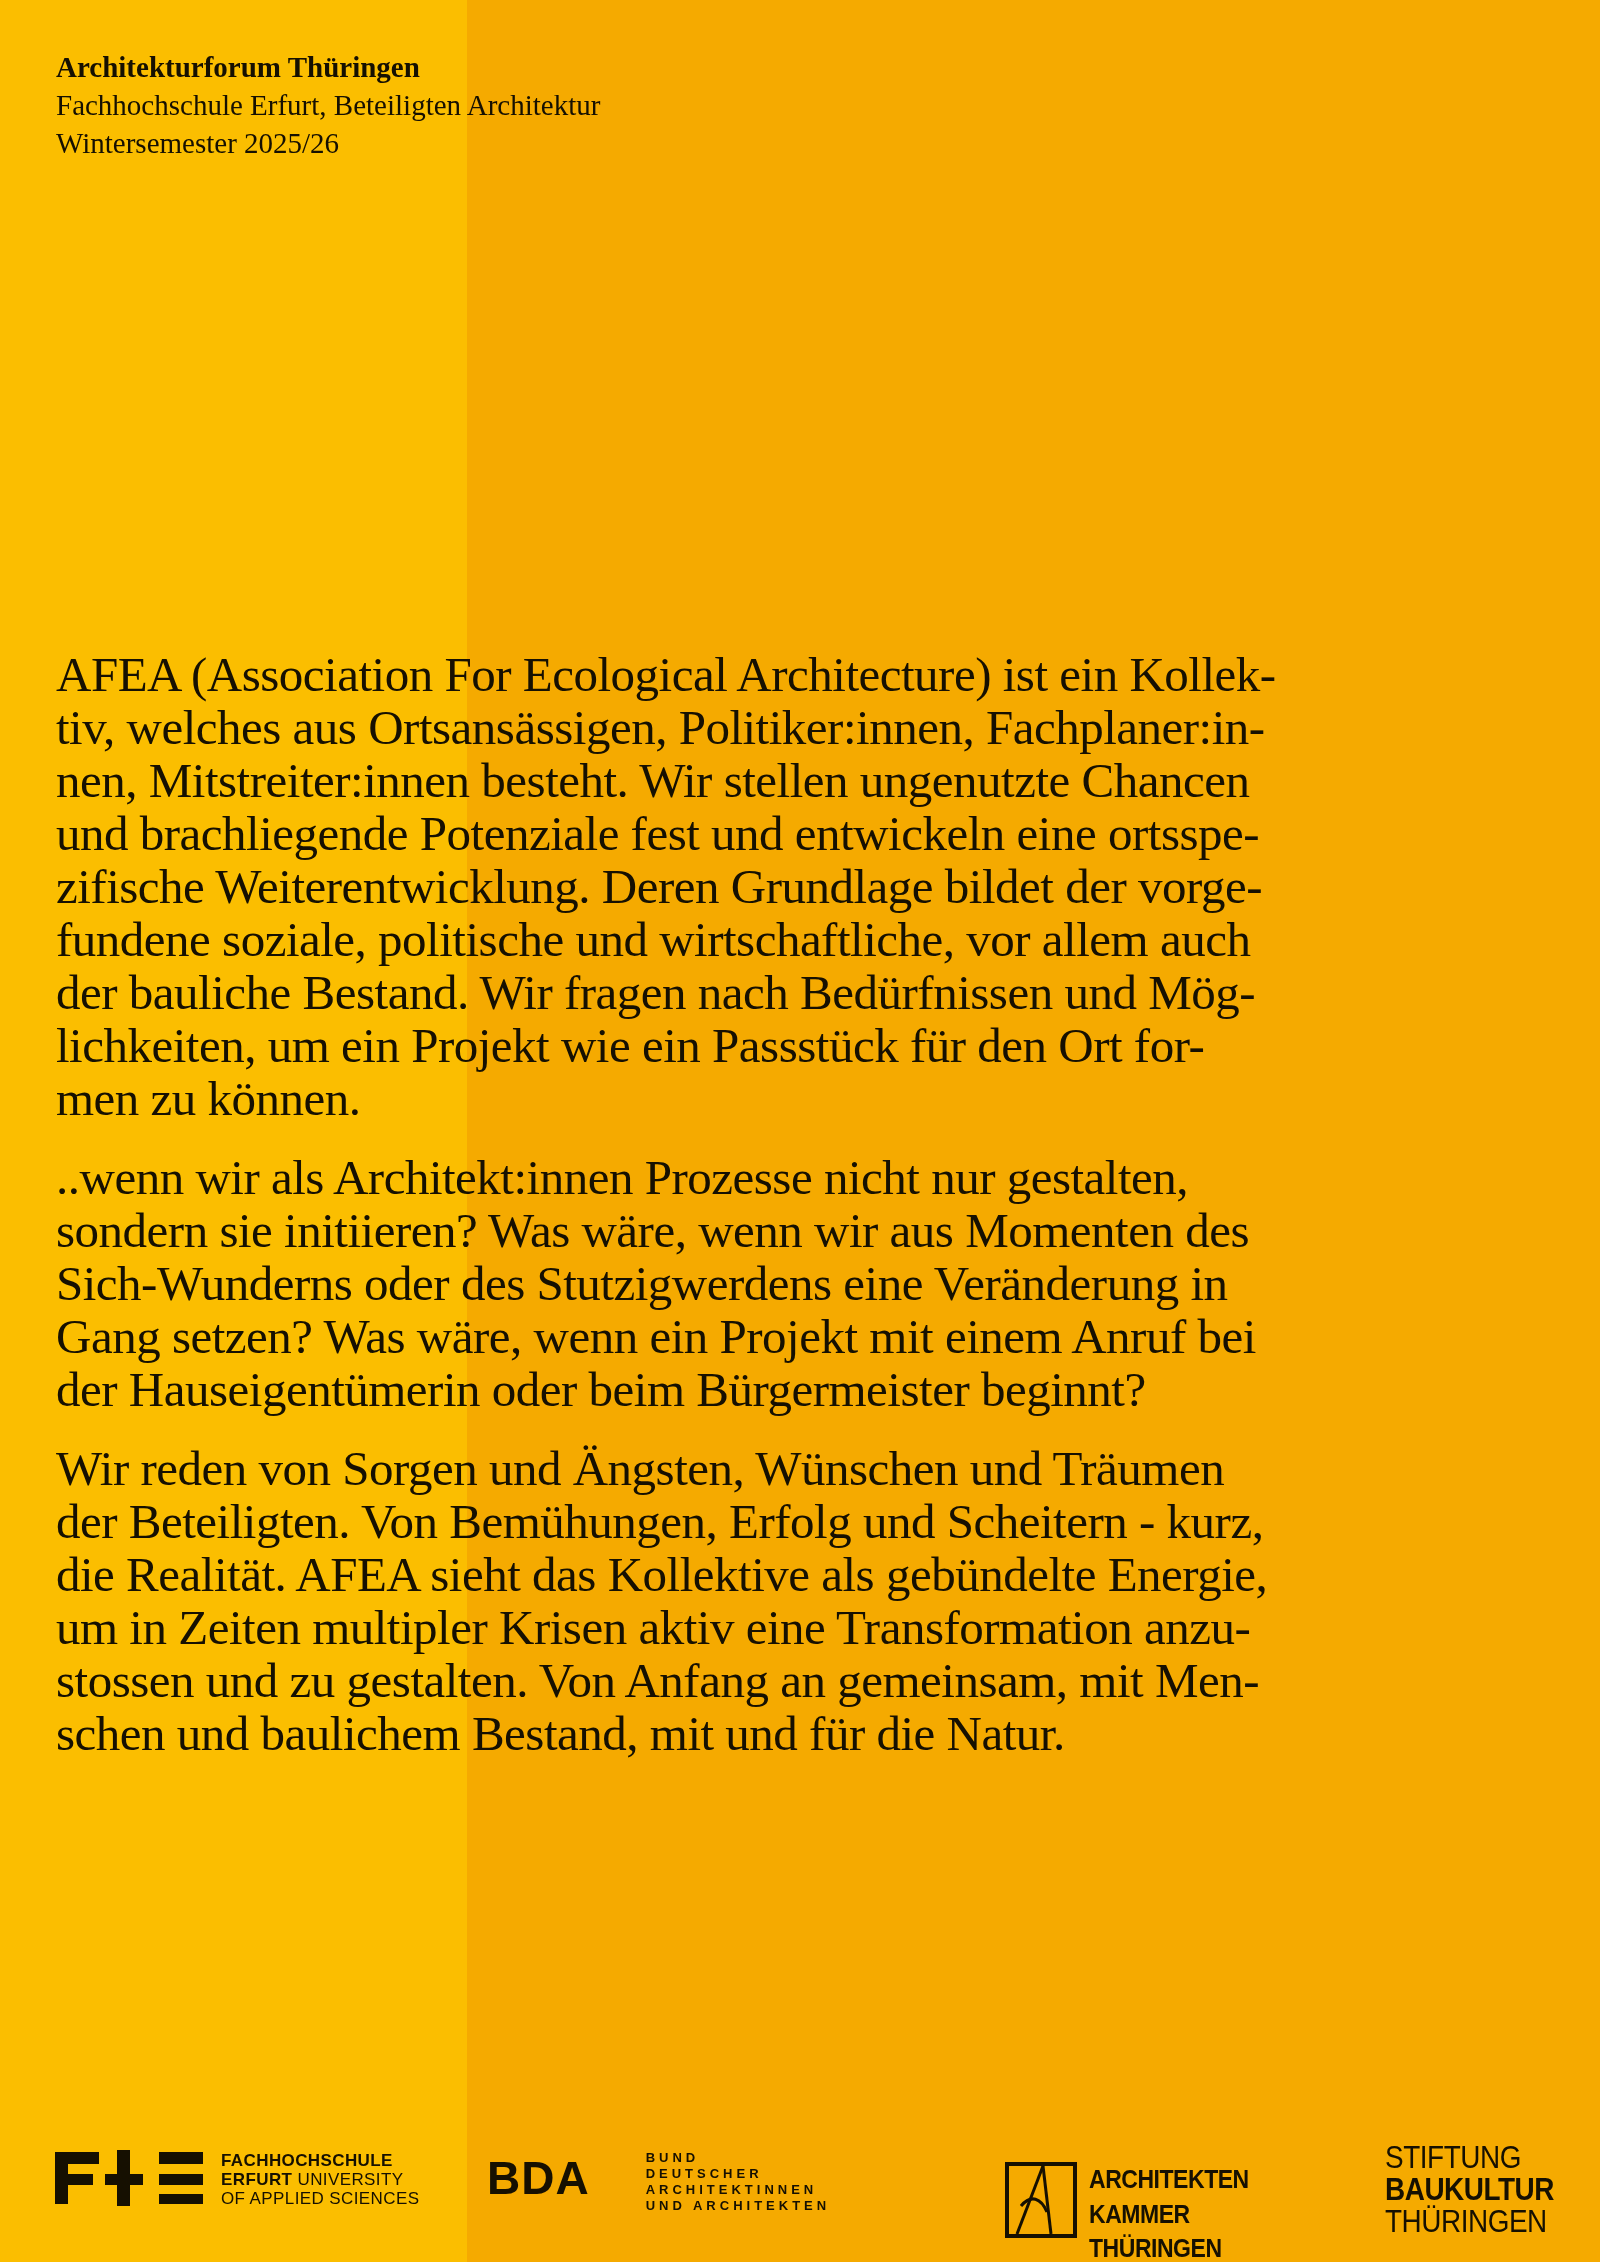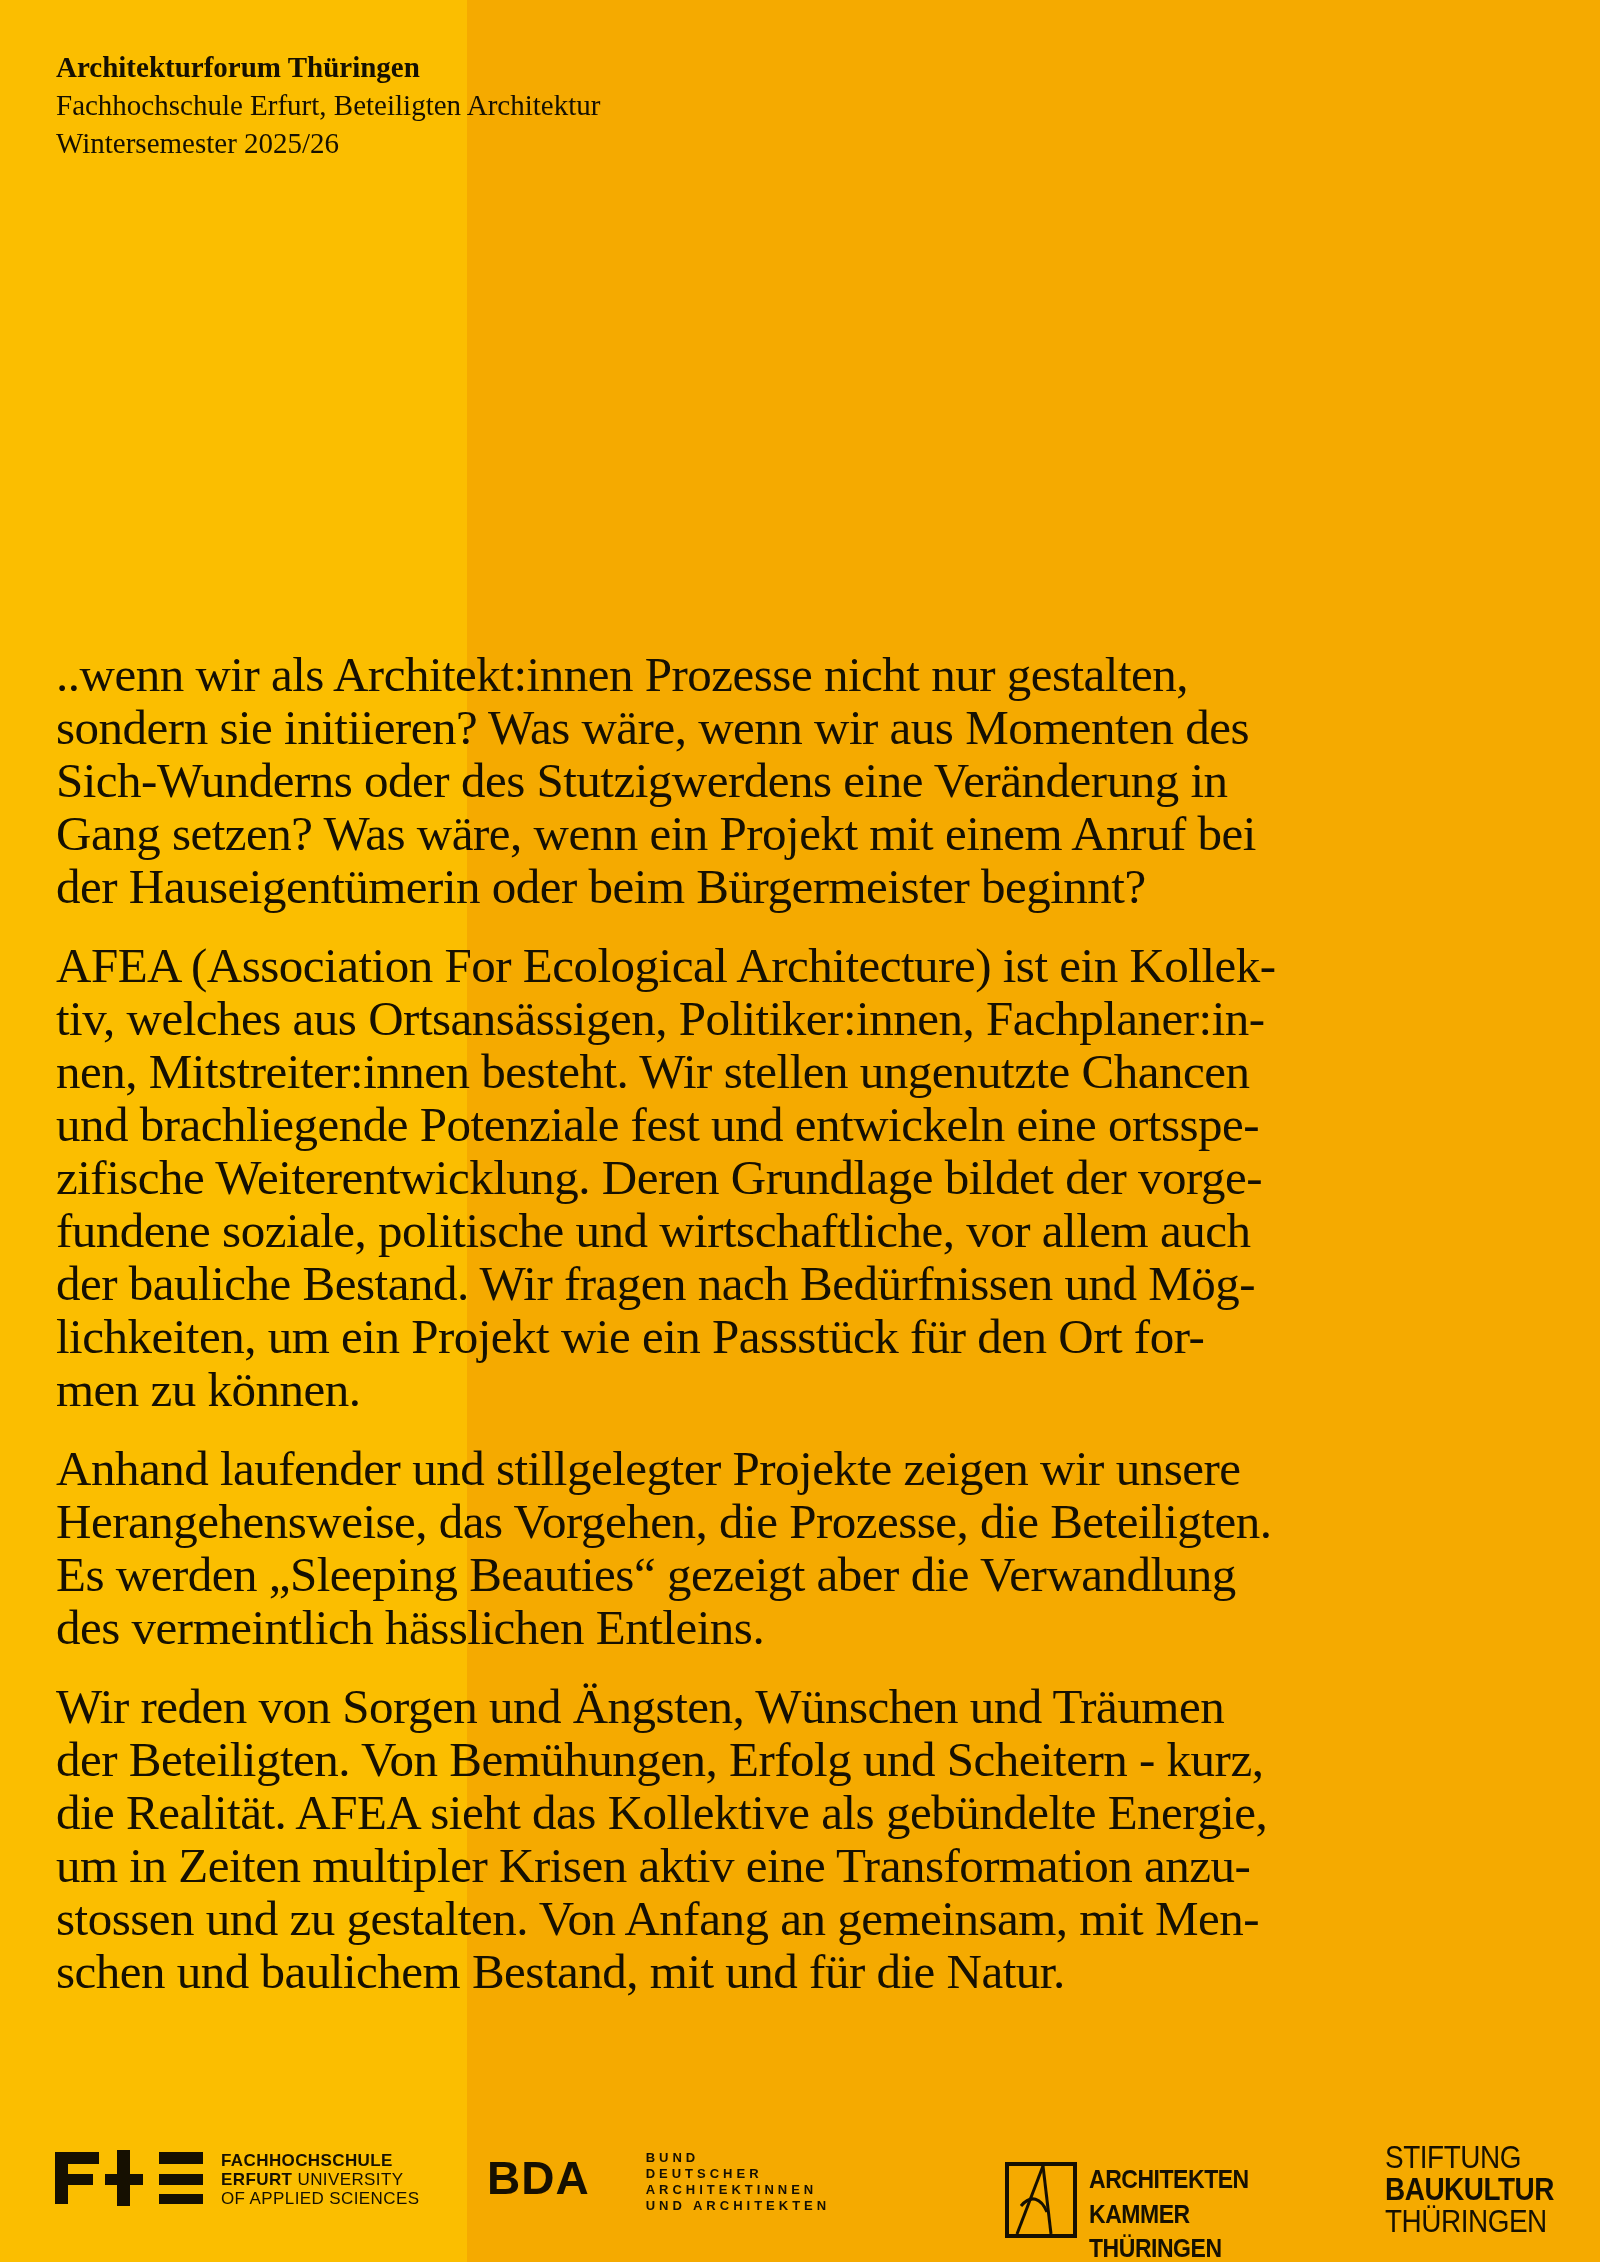--- a/index.html
+++ b/index.html
@@ -83,38 +83,34 @@
   <div class="content">
 
     <div class="header">
       <div class="h-bold">Architekturforum Thüringen</div>
       <div>Fachhochschule Erfurt, Beteiligten Architektur</div>
       <div>Wintersemester 2025/26</div>
     </div>
 
 
     <div class="bodytext">
-      <p>..wenn wir als Architekt:innen Prozesse nicht nur gestalten,
-sondern sie initiieren? Was wäre, wenn wir aus Momenten des
-Sich-Wunderns oder des Stutzigwerdens eine Veränderung in
-Gang setzen? Was wäre, wenn ein Projekt mit einem Anruf bei
-der Hauseigentümerin oder beim Bürgermeister beginnt?</p>
       <p>AFEA (Association For Ecological Architecture) ist ein Kollek-
 tiv, welches aus Ortsansässigen, Politiker:innen, Fachplaner:in-
 nen, Mitstreiter:innen besteht. Wir stellen ungenutzte Chancen
 und brachliegende Potenziale fest und entwickeln eine ortsspe-
 zifische Weiterentwicklung. Deren Grundlage bildet der vorge-
 fundene soziale, politische und wirtschaftliche, vor allem auch
 der bauliche Bestand. Wir fragen nach Bedürfnissen und Mög-
 lichkeiten, um ein Projekt wie ein Passstück für den Ort for-
 men zu können.</p>
-      <p>Anhand laufender und stillgelegter Projekte zeigen wir unsere
-Herangehensweise, das Vorgehen, die Prozesse, die Beteiligten.
-Es werden „Sleeping Beauties“ gezeigt aber die Verwandlung
-des vermeintlich hässlichen Entleins.</p>
+      <p>..wenn wir als Architekt:innen Prozesse nicht nur gestalten,
+sondern sie initiieren? Was wäre, wenn wir aus Momenten des
+Sich-Wunderns oder des Stutzigwerdens eine Veränderung in
+Gang setzen? Was wäre, wenn ein Projekt mit einem Anruf bei
+der Hauseigentümerin oder beim Bürgermeister beginnt?</p>
       <p>Wir reden von Sorgen und Ängsten, Wünschen und Träumen
 der Beteiligten. Von Bemühungen, Erfolg und Scheitern - kurz,
 die Realität. AFEA sieht das Kollektive als gebündelte Energie,
 um in Zeiten multipler Krisen aktiv eine Transformation anzu-
 stossen und zu gestalten. Von Anfang an gemeinsam, mit Men-
 schen und baulichem Bestand, mit und für die Natur.</p>
     </div>
 
     <div class="footer">
 

